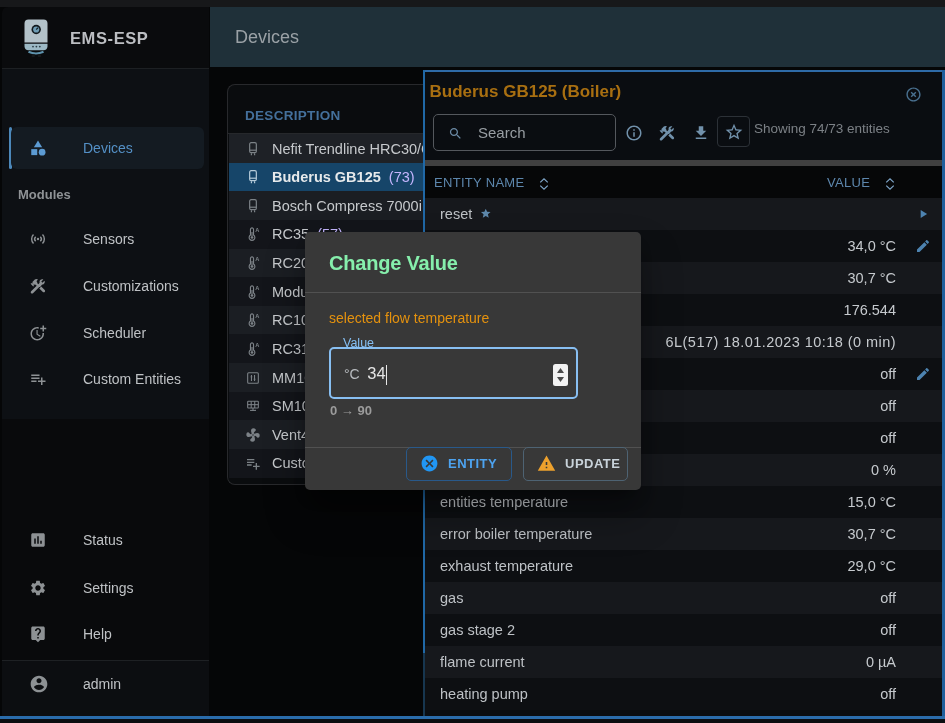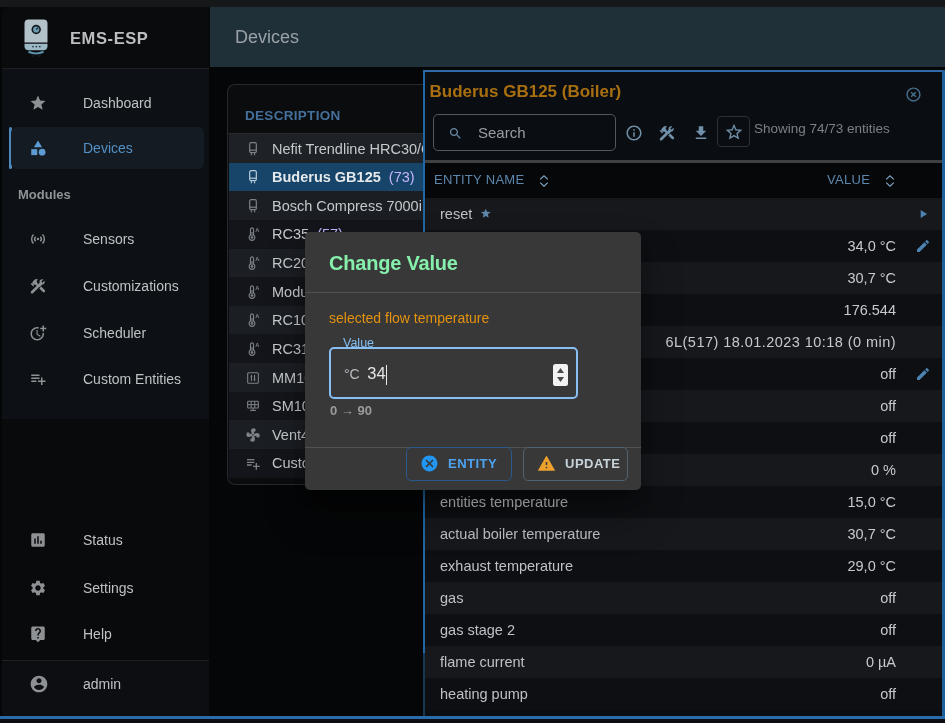--- a/index.html
+++ b/index.html
@@ -36,21 +36,21 @@
 #ptitle { left:6.5px; top:9.5px; font-size:17px; font-weight:700; color:#a86f11; }
 #pclose { left:482px; top:14px; width:17px; height:17px; fill:#49708f; }
 #searchbox { left:10px; top:41.5px; width:183px; height:37px; border:1px solid #54585d; border-radius:5px; }
 #searchbox svg { position:absolute; left:14px; top:11px; width:15px; height:15px; fill:#6b8aa5; }
 #searchbox span { position:absolute; left:44px; top:9px; font-size:15px; color:#989ea3; }
 .tool { position:absolute; top:51.5px; width:18px; height:18px; fill:#7191ab; }
 #favbox { left:294px; top:44px; width:33px; height:31px; border:1px solid #2c3137; border-radius:4px; }
 #favbox svg { position:absolute; left:6px; top:5px; width:20px; height:20px; fill:#7191ab; }
 #showing { left:331px; top:49px; font-size:13.5px; color:#7c8186; }
 #ptable { left:0; top:0px; width:522px; }
-#phead { position:absolute; left:0px; top:88px; width:522px; height:38px; background:#060708; border-top:3px solid #404040; }
+#phead { position:absolute; left:0px; top:88px; width:522px; height:38px; background:#060708; border-top:6px solid #404040; }
 .hlabel { position:absolute; top:8.5px; font-size:13px; font-weight:500; color:#5d87ad; letter-spacing:0.3px; }
 .sorticon { position:absolute; top:8.5px; width:18px; height:18px; stroke:#7ea5c8; fill:none; stroke-width:1.6; }
 .prow { position:absolute; left:0; width:522px; height:32px; }
 .prow .lab { position:absolute; left:17px; top:50%; transform:translateY(-52%); font-size:14.5px; color:#bdc1c5; }
 .prow .val { position:absolute; right:49px; top:50%; transform:translateY(-52%); font-size:14.5px; font-weight:500; color:#c6cace; }
 .prow svg.act { position:absolute; right:14px; top:50%; margin-top:-8px; width:16px; height:16px; fill:#4d83b0; }
 .odd { background:#16181c; }
 .even { background:#0d0f12; }
 
 #lscroll1 { left:423px; top:70px; width:2px; height:583px; background:#2068a6; }
@@ -97,26 +97,20 @@
   <circle cx="9" cy="27.6" r="0.9" fill="#2c3e46"></circle>
       <circle cx="12.4" cy="27.6" r="0.9" fill="#2c3e46"></circle>
       <circle cx="15.8" cy="27.6" r="0.9" fill="#2c3e46"></circle>
   <path d="M4.5 32.8 Q12 36.2 19.5 32.8" fill="none" stroke="#5f93ad" stroke-width="2.2"></path>
   <rect x="7.7" y="35.5" width="3.1" height="2.5" fill="#15181a"></rect>
       <rect x="13.9" y="35.5" width="3.1" height="2.5" fill="#15181a"></rect>
 </svg>
 <div id="sbtitle" class="abs">EMS-ESP</div>
 <div id="devbar" class="abs"></div>
 <div id="devsel" class="abs"></div>
-<div class="mi" style="top:80px">
-      <svg viewBox="0 0 24 24">
-        <path d="M12 17.27 18.18 21l-1.64-7.03L22 9.24l-7.19-.61L12 2 9.19 8.63 2 9.24l5.46 4.73L5.82 21z"></path>
-      </svg>
-      <span>Dashboard</span>
-    </div>
 <div class="mi" style="top:125px">
       <svg viewBox="0 0 24 24" style="fill:#5c9bd3">
         <path d="M12 2l-5.5 9h11z"></path>
         <circle cx="17.5" cy="17.5" r="4.5"></circle>
         <path d="M3 13.5h8v8H3z"></path>
       </svg>
       <span style="color:#5490c6">Devices</span>
     </div>
 <div id="modules" class="abs">Modules</div>
 <div class="mi" style="top:216px">
@@ -374,21 +368,21 @@
         </div>
 <div class="prow odd" style="top:382.0px">
           <span class="lab">burner current power</span>
           <span class="val">0 %</span>
         </div>
 <div class="prow even" style="top:414.0px">
           <span class="lab">entities temperature</span>
           <span class="val">15,0 °C</span>
         </div>
 <div class="prow odd" style="top:446.0px">
-          <span class="lab">actual boiler temperature</span>
+          <span class="lab">error boiler temperature</span>
           <span class="val">30,7 °C</span>
         </div>
 <div class="prow even" style="top:478.0px">
           <span class="lab">exhaust temperature</span>
           <span class="val">29,0 °C</span>
         </div>
 <div class="prow odd" style="top:510.0px">
           <span class="lab">gas</span>
           <span class="val">off</span>
         </div>

